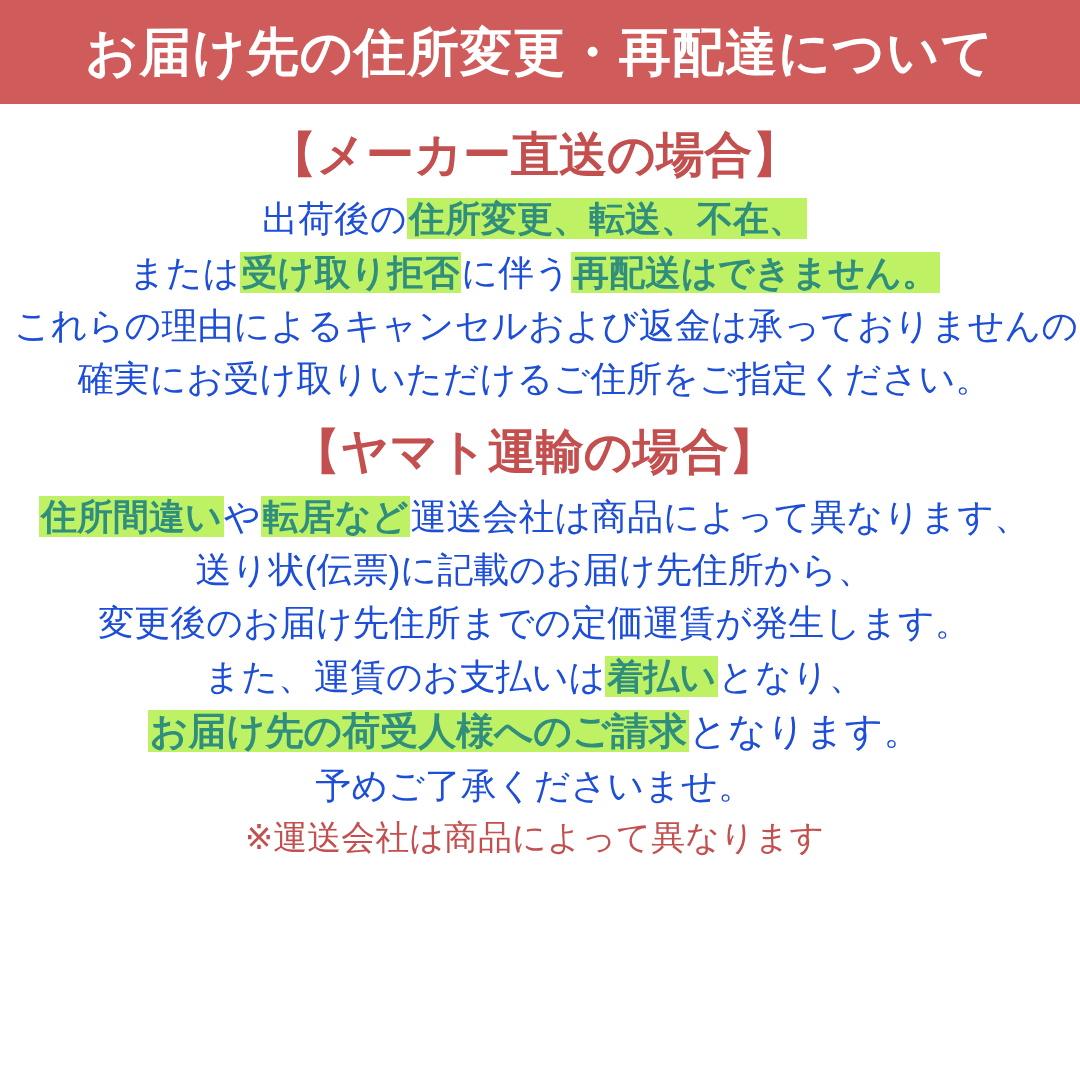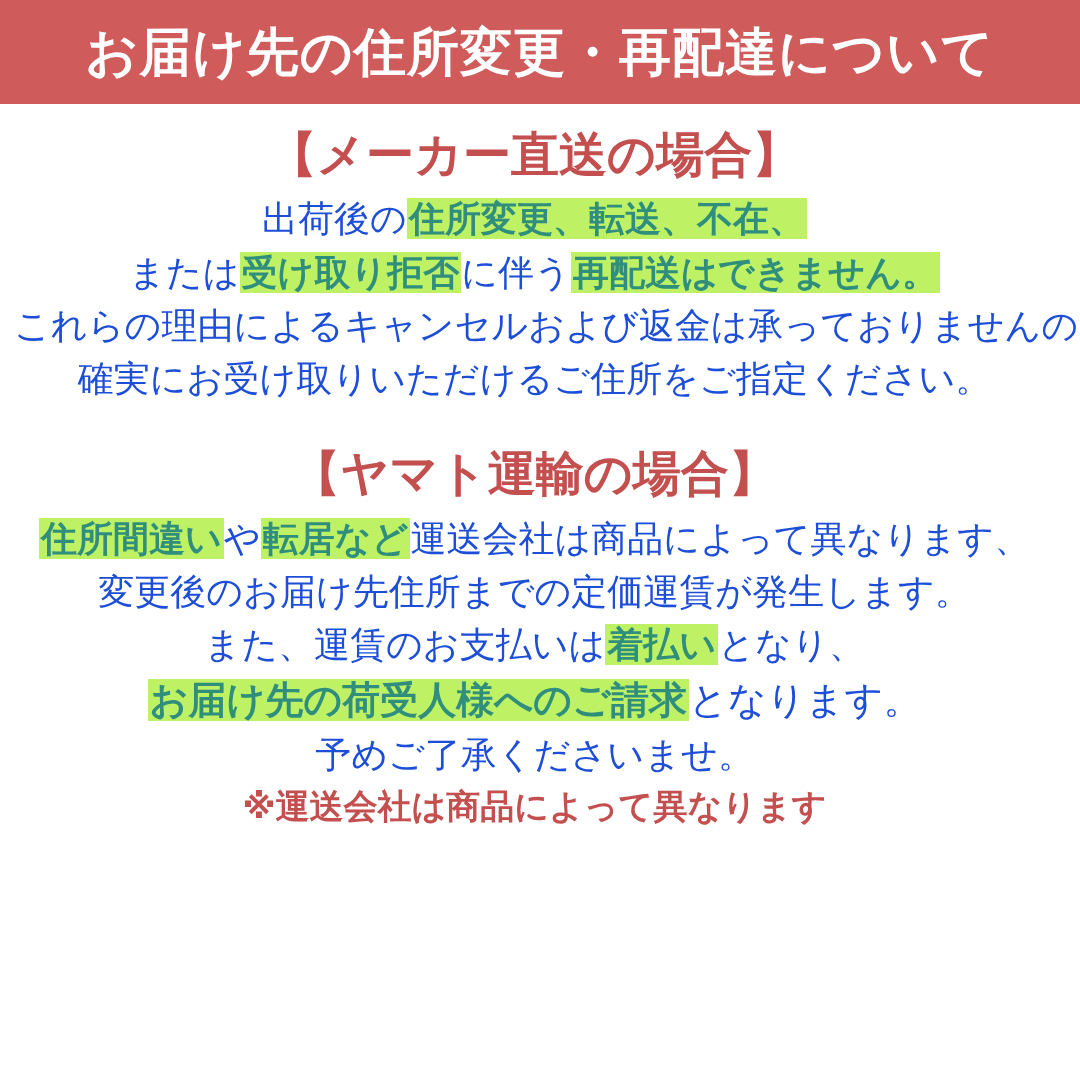--- a/index.html
+++ b/index.html
@@ -48,21 +48,21 @@
 
   .section-heading {
     color: #c34f4f;
     font-size: 48px;
     font-weight: 700;
     line-height: 1.3;
     margin: 10px 0 6px 0;
     white-space: nowrap;
   }
   .section-heading.second {
-    margin-top: 38px;
+    margin-top: 16px;
   }
 
   .line {
     color: #5c7b7b;
     font-size: 36px;
     line-height: 1.48;
     white-space: nowrap;
     margin: 0;
   }
 
@@ -73,21 +73,21 @@
     font-weight: 700;
     padding: 0 2px;
     border-radius: 0;
   }
   .plain {
     color: #1d4ed8;
   }
   .note-red {
     color: #c34f4f;
     font-size: 34px;
-    font-weight: 700;
+    font-weight: 400;
     line-height: 1.4;
     white-space: nowrap;
     margin: 2px 0 0 0;
   }
 
   .big-line {
     font-size: 38px;
   }
 </style>
 </head>
@@ -119,20 +119,23 @@
     <p class="line">
       <span class="plain">確実にお受け取りいただけるご住所をご指定ください。</span>
     </p>
 
     <div class="section-heading second">【ヤマト運輸の場合】</div>
 
     <p class="line">
       <span class="hl-green">住所間違い</span><span class="plain">や</span><span class="hl-green">転居など</span><span class="plain">運送会社は商品によって異なります、</span>
     </p>
 
+    <p class="line">
+      <span class="plain">送り状(伝票)に記載のお届け先住所から、</span>
+    </p>
 
     <p class="line">
       <span class="plain">変更後のお届け先住所までの定価運賃が発生します。</span>
     </p>
 
     <p class="line">
       <span class="plain">また、運賃のお支払いは</span><span class="hl-green">着払い</span><span class="plain">となり、</span>
     </p>
 
     <p class="line big-line">

